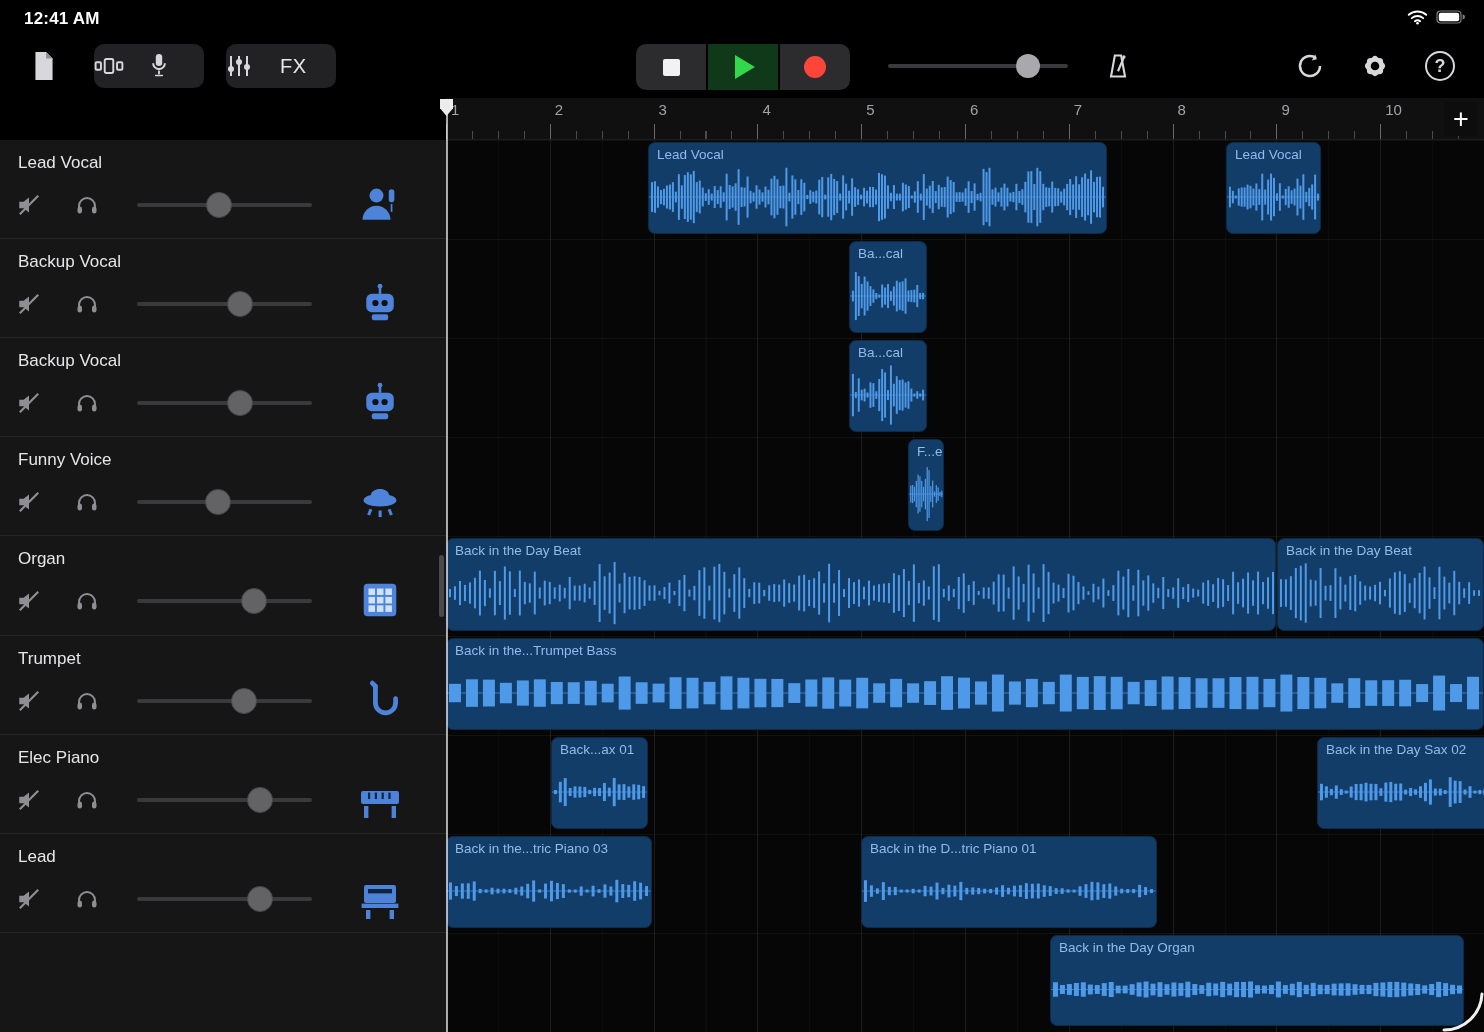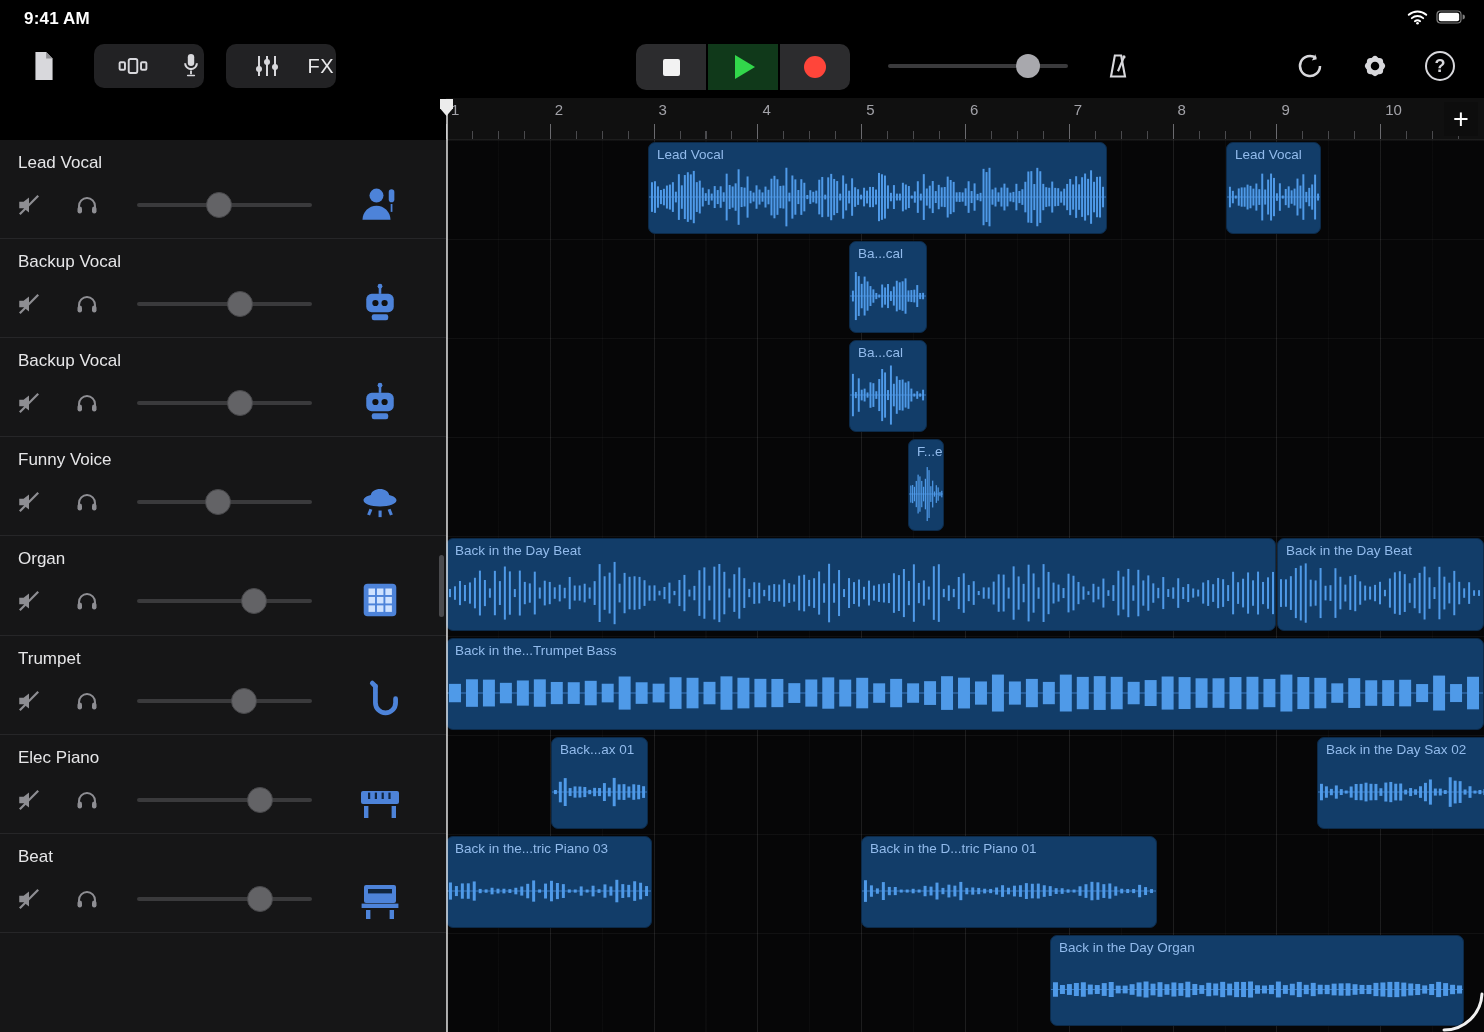--- a/index.html
+++ b/index.html
@@ -8,21 +8,21 @@
 
   
   .status-bar { position:absolute; left:0; top:0; width:100%; height:36px; color:#fff; }
   .status-time { position:absolute; left:24px; top:9px; font-size:17px; font-weight:700; letter-spacing:.2px; }
   .status-icons { position:absolute; right:18px; top:9px; display:flex; gap:8px; align-items:center; }
 
   
   .toolbar { position:absolute; left:0; top:34px; width:100%; height:64px; }
   .tb-btn { position:absolute; top:10px; height:44px; display:flex; align-items:center; justify-content:center; border-radius:10px; }
   .tb-group { position:absolute; top:10px; height:44px; background:#222224; border-radius:10px; display:flex; align-items:center; }
-  .tb-group .seg { width:54px; height:44px; display:flex; align-items:center; justify-content:flex-end; }
+  .tb-group .seg { width:54px; height:44px; display:flex; align-items:center; justify-content:flex-start; }
   .fx-label { color:#e8e8ea; font-size:20px; font-weight:400; letter-spacing:.5px; }
 
   .transport { position:absolute; left:636px; top:10px; height:46px; display:flex; gap:2px; }
   .t-btn { width:70px; height:46px; display:flex; align-items:center; justify-content:center; background:#2c2c2e; }
   .t-btn.stop { border-radius:10px 0 0 10px; }
   .t-btn.play { background:#10391a; }
   .t-btn.rec  { border-radius:0 10px 10px 0; }
   .stop-shape { width:17px; height:17px; background:#f2f2f2; border-radius:2px; }
   .play-shape { width:0; height:0; border-left:20px solid #32d74b; border-top:12px solid transparent; border-bottom:12px solid transparent; margin-left:4px; }
   .rec-shape { width:22px; height:22px; background:#ff453a; border-radius:50%; }
@@ -71,21 +71,21 @@
   .playhead-line { position:absolute; left:446px; top:112px; bottom:0; width:1.5px; background:rgba(255,255,255,.65); z-index:30; }
   .playhead-marker { position:absolute; left:440px; top:99px; width:13px; height:17px; background:#ececec; z-index:31;
     clip-path:polygon(0 0,100% 0,100% 55%,50% 100%,0 55%); }
 
   .corner-arc { position:absolute; right:0; bottom:0; z-index:40; }
 </style>
 </head>
 <body>
 
 <div class="status-bar">
-  <div class="status-time">9:41 AM</div>
+  <div class="status-time">12:41 AM</div>
   <div class="status-icons">
     <span>
       <svg width="21" height="16" viewBox="0 0 24 18" fill="none" stroke="#fff" stroke-width="2.2" stroke-linecap="round">
         <path d="M2 6.5a15 15 0 0 1 20 0"></path>
           <path d="M5.5 10.3a10 10 0 0 1 13 0"></path>
           <path d="M9 13.8a5 5 0 0 1 6 0"></path>
         <circle cx="12" cy="16.2" r="1.5" fill="#fff" stroke="none"></circle>
       </svg>
     </span>
     <span>
@@ -427,21 +427,21 @@
               <rect x="6" y="8.8" width="1.1" height="3.2"></rect>
               <rect x="9.4" y="8.8" width="1.1" height="3.2"></rect>
               <rect x="12.8" y="8.8" width="1.1" height="3.2"></rect>
               <rect x="16.2" y="8.8" width="1.1" height="3.2"></rect>
             </g>
           </svg>
         </span>
   </div>
 
   <div class="track-row">
-    <div class="track-name">Beat</div>
+    <div class="track-name">Lead</div>
     <span class="ctl mute">
       <svg width="26" height="26" viewBox="0 0 24 24">
         <path d="M3 9v6h4l5 4V5L7 9H3z" fill="#8e8e93"></path>
         <line x1="3.5" y1="20.5" x2="20.5" y2="3.5" stroke="#8e8e93" stroke-width="2"></line>
       </svg>
     </span>
     <span class="ctl solo">
       <svg width="24" height="24" viewBox="0 0 24 24">
         <path d="M4 16v-3a8 8 0 0 1 16 0v3" fill="none" stroke="#8e8e93" stroke-width="2"></path>
         <rect x="2.5" y="13.5" width="4.5" height="7" rx="2.2" fill="#8e8e93"></rect>

